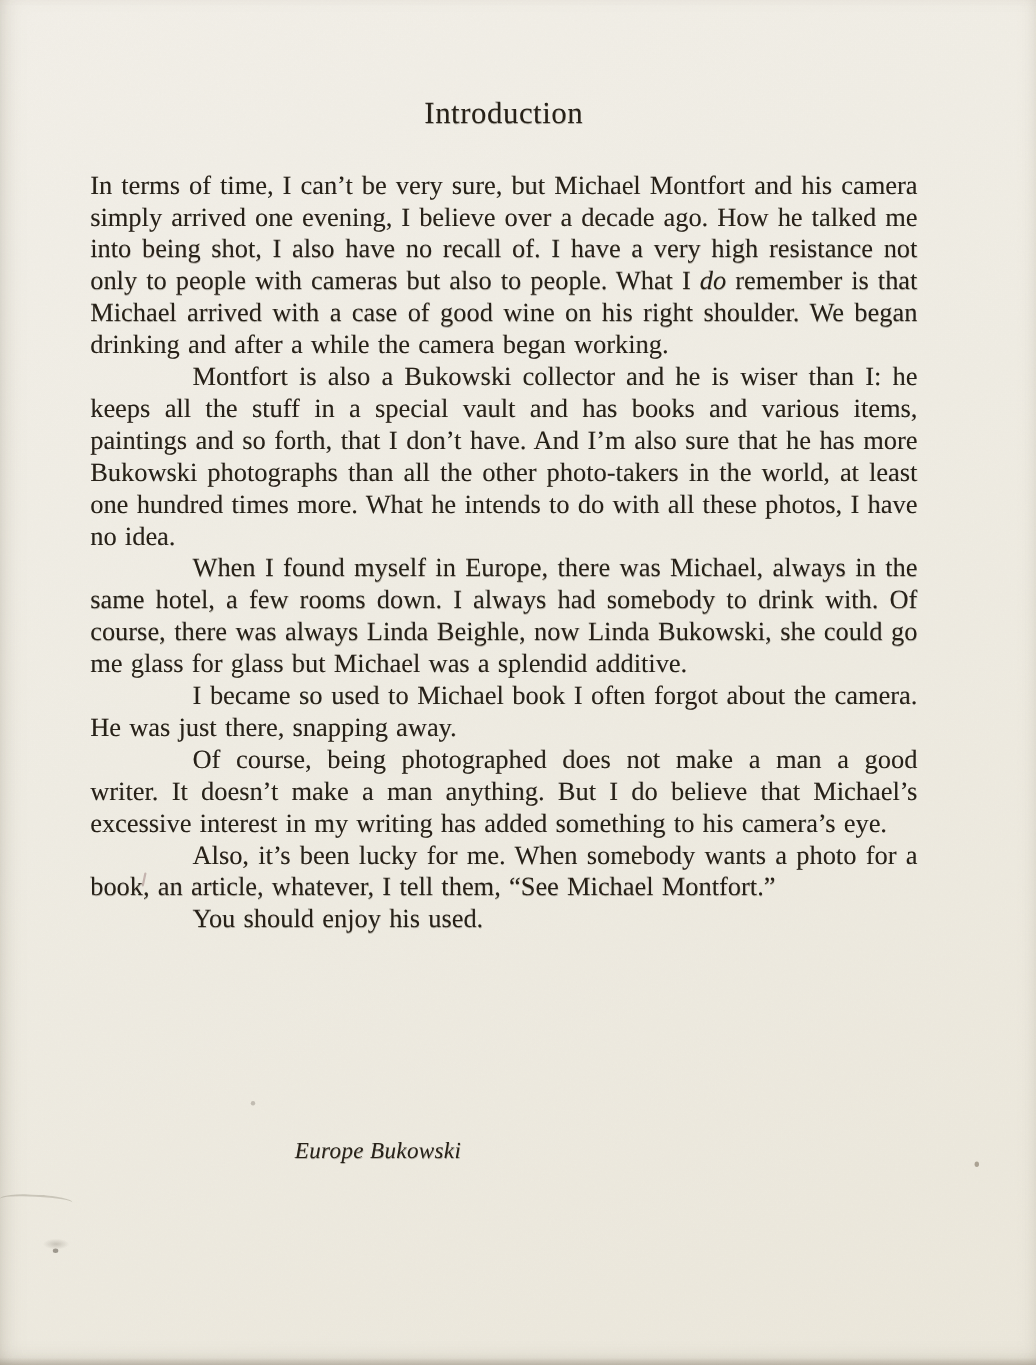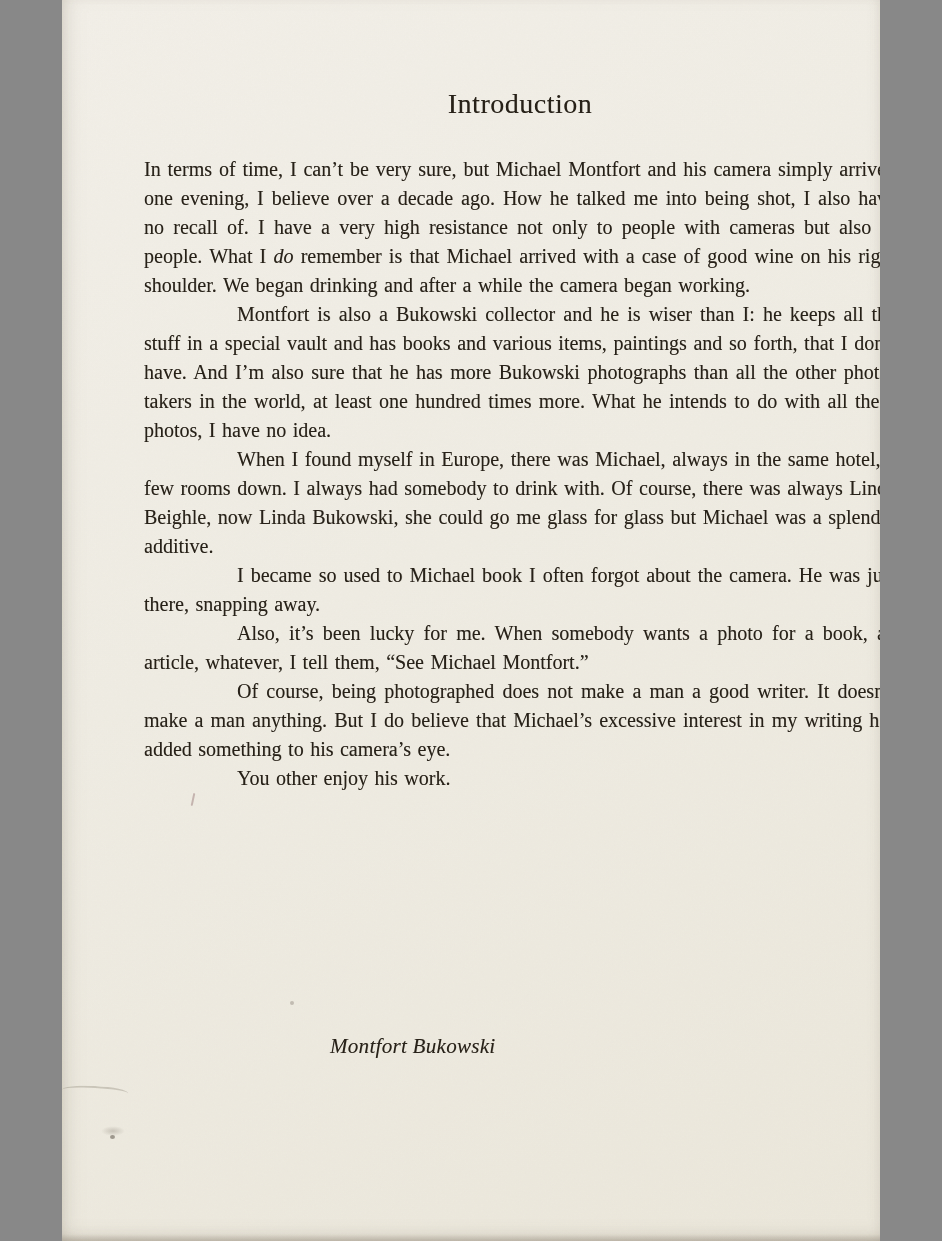--- a/index.html
+++ b/index.html
@@ -1,18 +1,18 @@
 <!DOCTYPE html>
 <html><head>
 <meta charset="utf-8">
 <style>
   html, body { margin: 0; padding: 0; background: #888; }
   .page {
     position: relative;
-    width: 818px;
+    width: 942px;
     height: 1241px;
     margin: 0 auto;
     background: linear-gradient(155deg, #f2efe8 0%, #efece3 45%, #ebe7db 100%);
     overflow: hidden;
     font-family: "Liberation Serif", serif;
     color: #272118;
     box-shadow: inset 14px 0 28px -20px rgba(125,115,98,0.38),
                 inset 0 -9px 20px -11px rgba(125,115,98,0.50),
                 inset -6px 0 18px -14px rgba(125,115,98,0.22);
   }
@@ -29,21 +29,21 @@
     font-weight: normal;
     letter-spacing: 0.5px;
     text-shadow: 0.3px 0.3px 0 rgba(39,33,24,0.35);
   }
 
   .body-text {
     position: absolute;
     top: 155px;
     left: 82px;
     width: 752px;
-    font-size: 20px;
+    font-size: 24px;
     line-height: 29px;
     text-align: justify;
     word-spacing: 1.5px;
     text-shadow: 0.3px 0.3px 0 rgba(39,33,24,0.30);
   }
   .body-text p { margin: 0; text-indent: 93px; }
   .body-text p.first { text-indent: 0; }
   .em { font-style: italic; }
 
   .signature {
@@ -109,27 +109,27 @@
     <rect width="942" height="1241" filter="url(#grain)"></rect>
   </svg>
 
   <h1 class="title">Introduction</h1>
 
   <div class="body-text">
       <p class="first"><span>In terms of time, I can’t be very sure, but Michael Montfort and his camera simply arrived one evening, I believe over a decade ago. How he talked me into being shot, I also have no recall of. I have a very high resistance not only to people with cameras but also to people. What I </span><span class="em">do</span><span> remember is that Michael arrived with a case of good wine on his right shoulder. We began drinking and after a while the camera began working.</span></p>
       <p><span>Montfort is also a Bukowski collector and he is wiser than I: he keeps all the stuff in a special vault and has books and various items, paintings and so forth, that I don’t have. And I’m also sure that he has more Bukowski photographs than all the other photo-takers in the world, at least one hundred times more. What he intends to do with all these photos, I have no idea.</span></p>
       <p><span>When I found myself in Europe, there was Michael, always in the same hotel, a few rooms down. I always had somebody to drink with. Of course, there was always Linda Beighle, now Linda Bukowski, she could go me glass for glass but Michael was a splendid additive.</span></p>
       <p><span>I became so used to Michael book I often forgot about the camera. He was just there, snapping away.</span></p>
+      <p><span>Of course, being photographed does not make a man a good writer. It doesn’t make a man anything. But I do believe that Michael’s excessive interest in my writing has added something to his camera’s eye.</span></p>
       <p><span>Also, it’s been lucky for me. When somebody wants a photo for a book, an article, whatever, I tell them, “See Michael Montfort.”</span></p>
-      <p><span>Of course, being photographed does not make a man a good writer. It doesn’t make a man anything. But I do believe that Michael’s excessive interest in my writing has added something to his camera’s eye.</span></p>
-      <p><span>You other enjoy his work.</span></p>
+      <p><span>You should enjoy his used.</span></p>
     </div>
 
   <div class="signature">
-    <div>Montfort Bukowski</div>
+    <div>Europe Bukowski</div>
   </div>
 
   <div class="mark mark-apostrophe"></div>
   <div class="mark mark-scratch"></div>
   <div class="mark mark-smudge"></div>
   <div class="mark mark-smudge-dot"></div>
   <div class="mark mark-speck-a"></div>
   <div class="mark mark-speck-b"></div>
   <div class="bottom-shade"></div>
 

